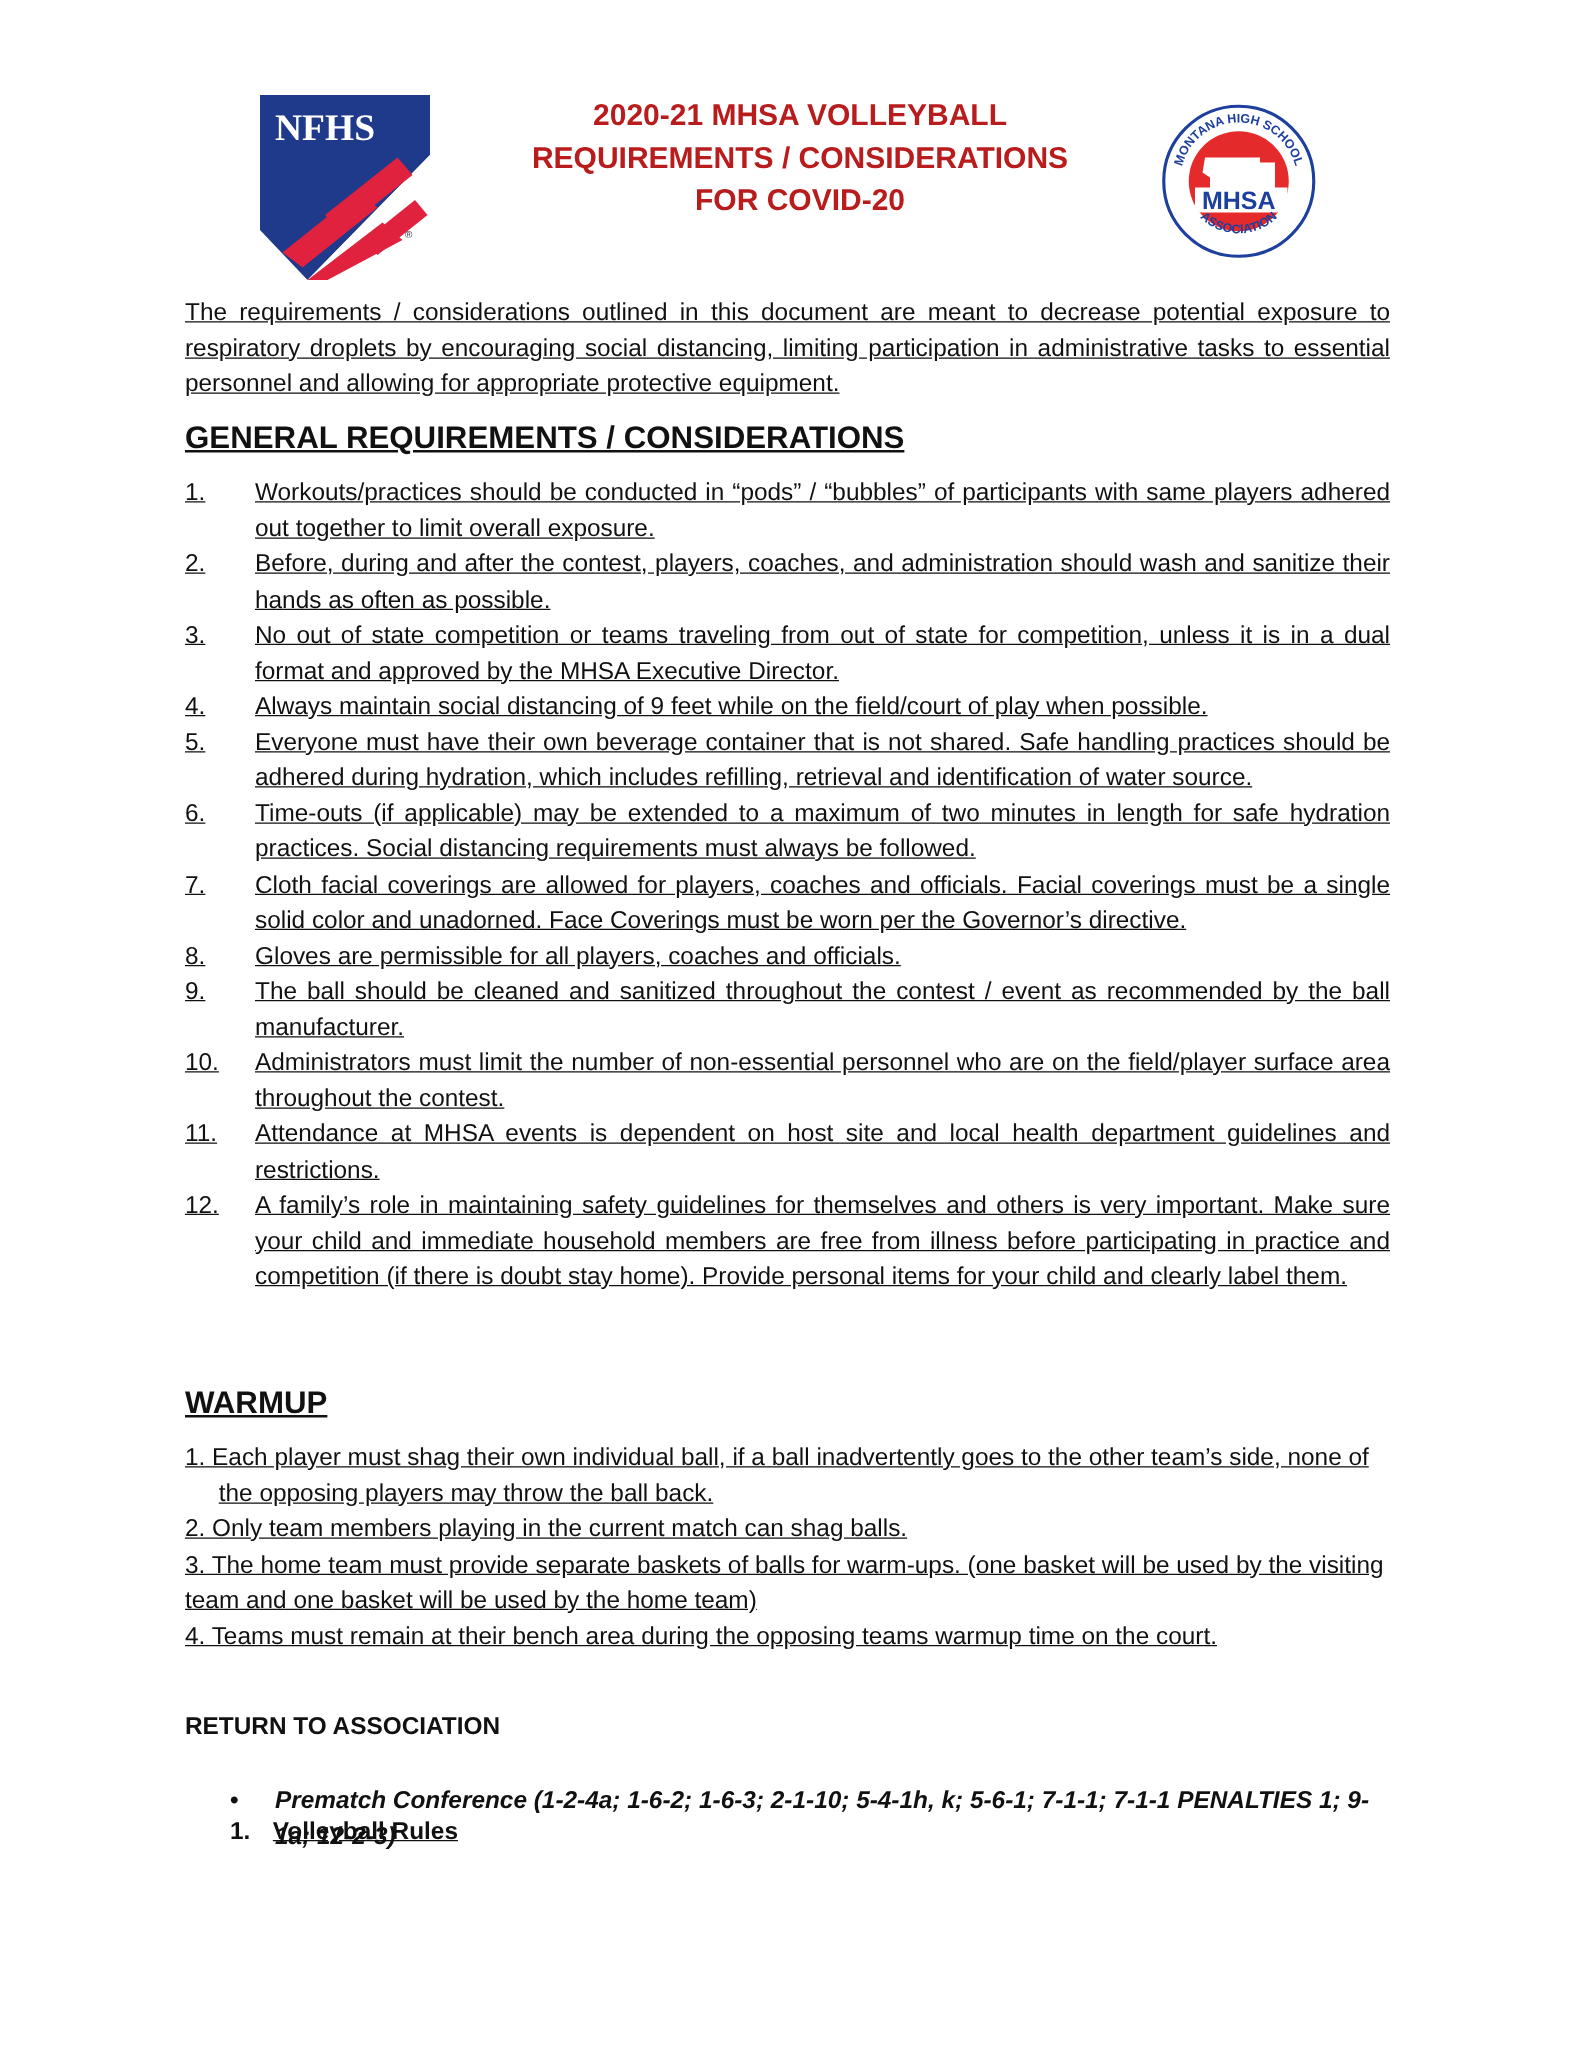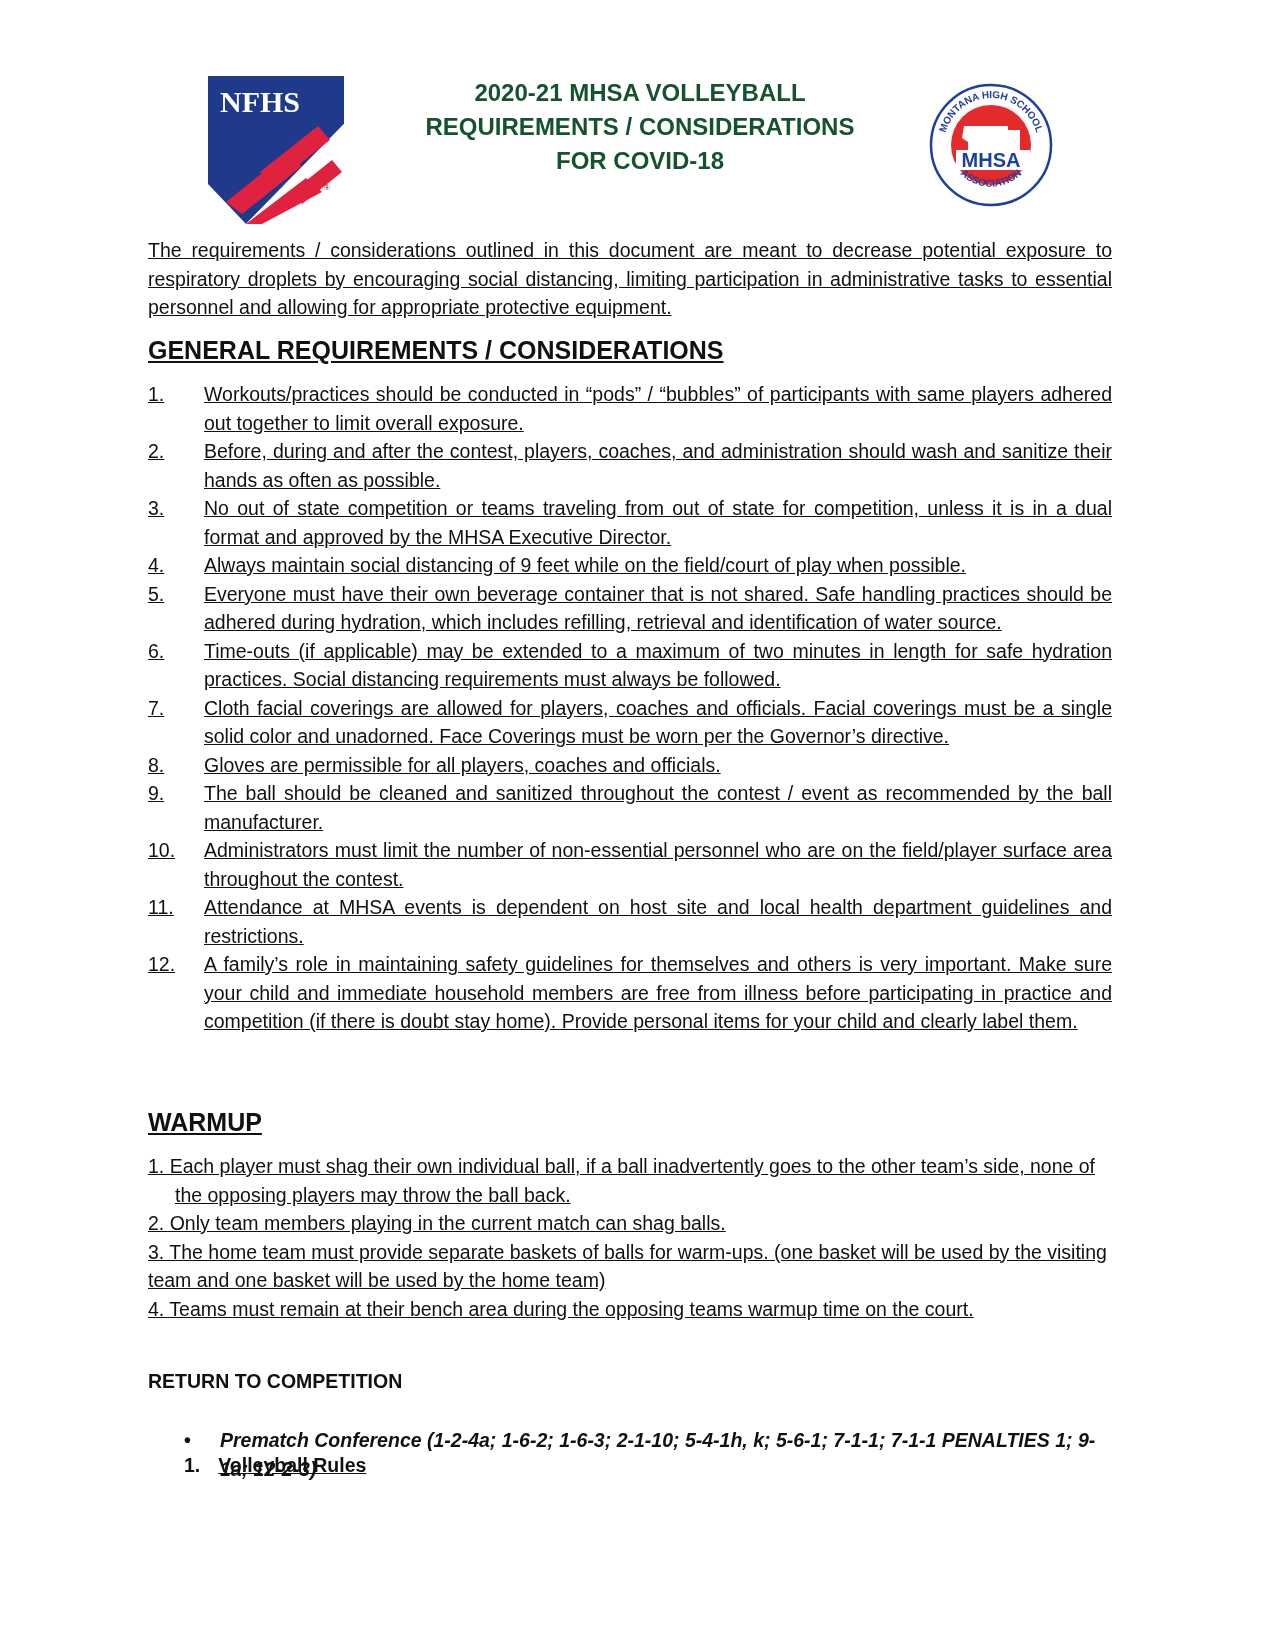--- a/index.html
+++ b/index.html
@@ -2,21 +2,21 @@
 <html><head>
 <meta charset="utf-8">
 <style>
   html, body { margin:0; padding:0; background:#ffffff; }
   body { width:1265px; height:1638px; position:relative; overflow:hidden;
          font-family:"Liberation Sans", sans-serif; color:#111; }
   .page { position:absolute; left:0; top:0; width:1265px; height:1466px; }
   .nfhs-logo { position:absolute; left:206px; top:74px; width:140px; height:150px; }
   .mhsa-logo { position:absolute; left:928px; top:82px; width:126px; height:126px; }
   .title { position:absolute; left:380px; top:76px; width:520px; text-align:center;
-           font-weight:bold; font-size:24px; line-height:34px; color:#14532d; }
+           font-weight:bold; font-size:24px; line-height:34px; color:#b91c1c; }
   .body-text { font-size:19.5px; line-height:28.5px;text-decoration:underline; }
   .intro { position:absolute; left:148px; top:236px; width:964px; text-align:justify; }
   .section-heading { position:absolute; left:148px; font-weight:bold; font-size:25px;
                      text-decoration:underline; }
   .numlist { position:absolute; left:148px; width:964px; margin:0; padding:0; list-style:none; }
   .numlist li { display:flex; text-align:justify; }
   .numlist .num { width:56px; flex:none; }
   .numlist .txt { flex:1; }
   .warm { position:absolute; left:148px; width:964px; margin:0; padding:0; list-style:none; }
   .warm li { }
@@ -40,21 +40,21 @@
     <polygon points="54,98 112,52 124,66 66,112" fill="#e0223f"></polygon>
     <polygon points="40,150 100,104 116,118 56,150" fill="#e0223f"></polygon>
     <polygon points="86,118 126,86 136,98 96,130" fill="#e0223f"></polygon>
     <text x="14" y="38" font-family="Liberation Serif, serif" font-weight="bold" font-size="30" fill="#ffffff">NFHS</text>
     <text x="118" y="116" font-family="Liberation Sans, sans-serif" font-size="8" fill="#333">®</text>
   </svg>
 
   <div class="title">
     <div>2020-21 MHSA VOLLEYBALL</div>
     <div>REQUIREMENTS / CONSIDERATIONS</div>
-    <div>FOR COVID-18</div>
+    <div>FOR COVID-20</div>
   </div>
 
   <svg class="mhsa-logo" viewBox="0 0 126 126">
     <defs>
       <path id="ringTop" d="M 16,63 A 47,47 0 0 1 110,63"></path>
       <path id="ringBot" d="M 20,70 A 44,44 0 0 0 106,70"></path>
     </defs>
     <circle cx="63" cy="63" r="60" fill="#ffffff" stroke="#1d3f9e" stroke-width="2.5"></circle>
     <circle cx="63" cy="63" r="40" fill="#e42a2a"></circle>
     <polygon points="36,44 80,44 80,48 92,48 92,70 40,70 40,60 34,56" fill="#ffffff"></polygon>
@@ -125,21 +125,21 @@
 
   <div class="section-heading" style="top:1108px;">WARMUP</div>
 
   <ul class="warm body-text" style="top:1152px;">
     <li class="hang">1.  Each player must shag their own individual ball, if a ball inadvertently goes to the other team’s side, none of the opposing players may throw the ball back.</li>
     <li>2.  Only team members playing in the current match can shag balls.</li>
     <li>3.  The home team must provide separate baskets of balls for warm-ups. (one basket will be used by the visiting team and one basket will be used by the home team)</li>
     <li>4.  Teams must remain at their bench area during the opposing teams warmup time on the court.</li>
   </ul>
 
-  <div class="rtc-heading">RETURN TO COMPETITION</div>
+  <div class="rtc-heading">RETURN TO ASSOCIATION</div>
   <div class="rtc-sub">
     <span>1.</span><span class="lbl">Volleyball Rules</span>
   </div>
   <div class="rtc-bullet">
     <span class="dot">•</span>
     <span>Prematch Conference (1-2-4a; 1-6-2; 1-6-3; 2-1-10; 5-4-1h, k; 5-6-1; 7-1-1; 7-1-1 PENALTIES 1; 9-1a; 12-2-3)</span>
   </div>
 
 </div>
 

